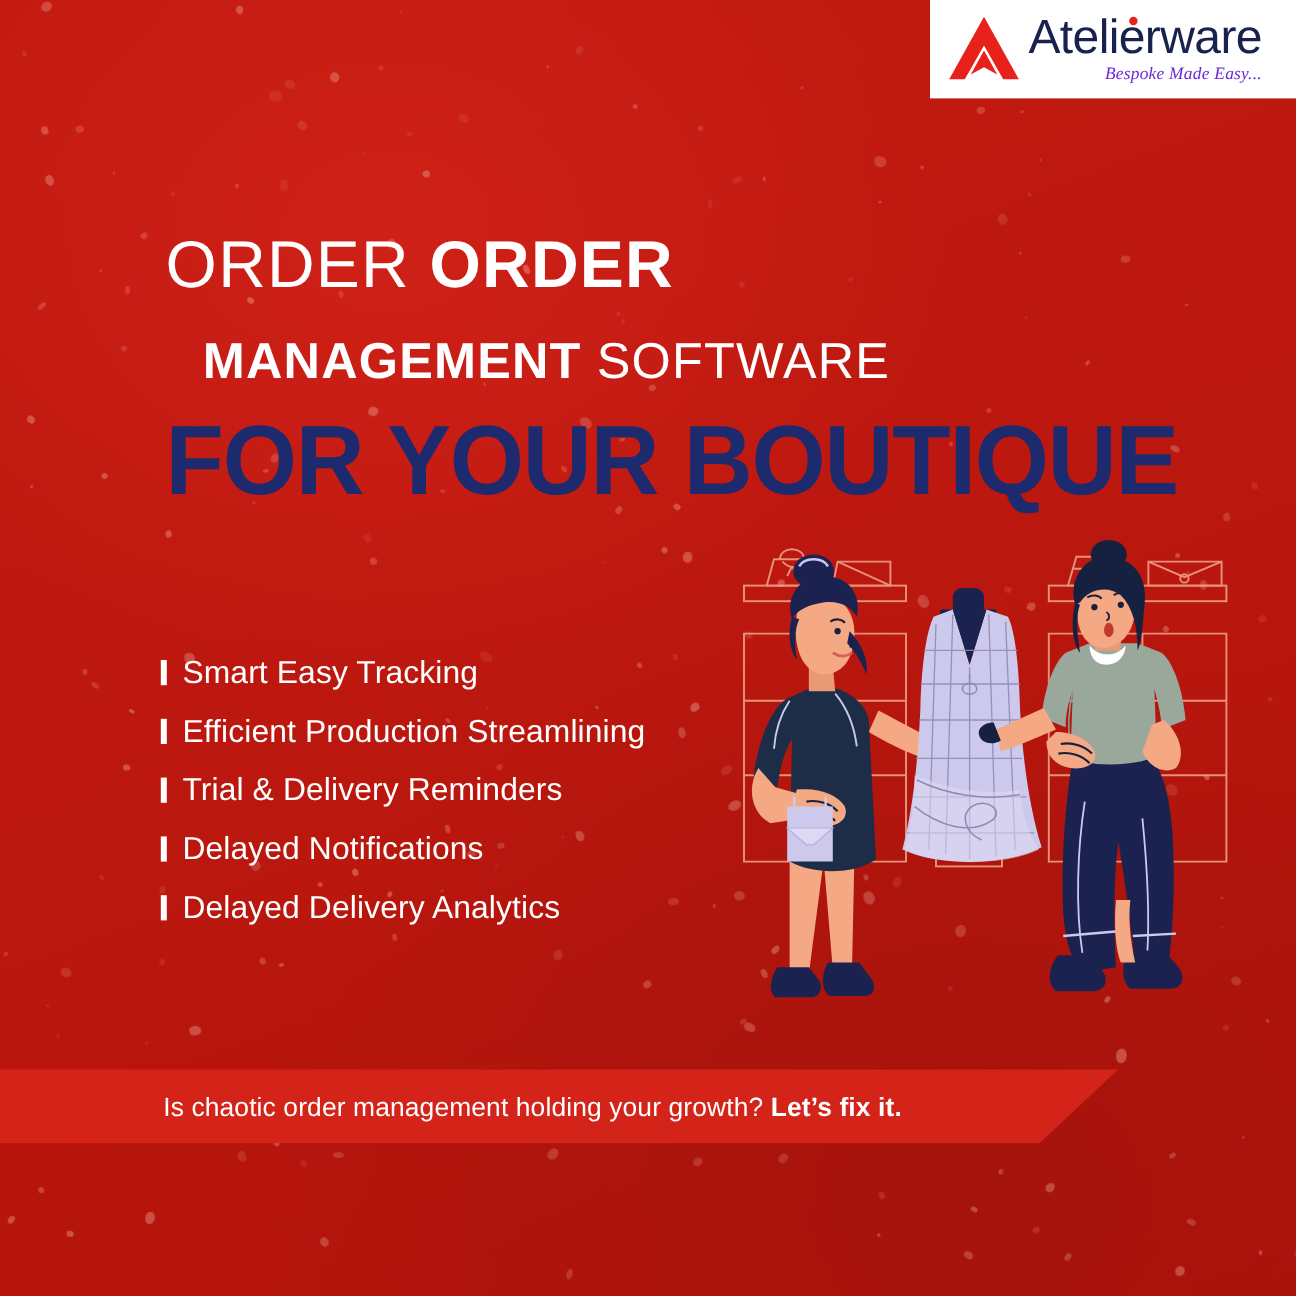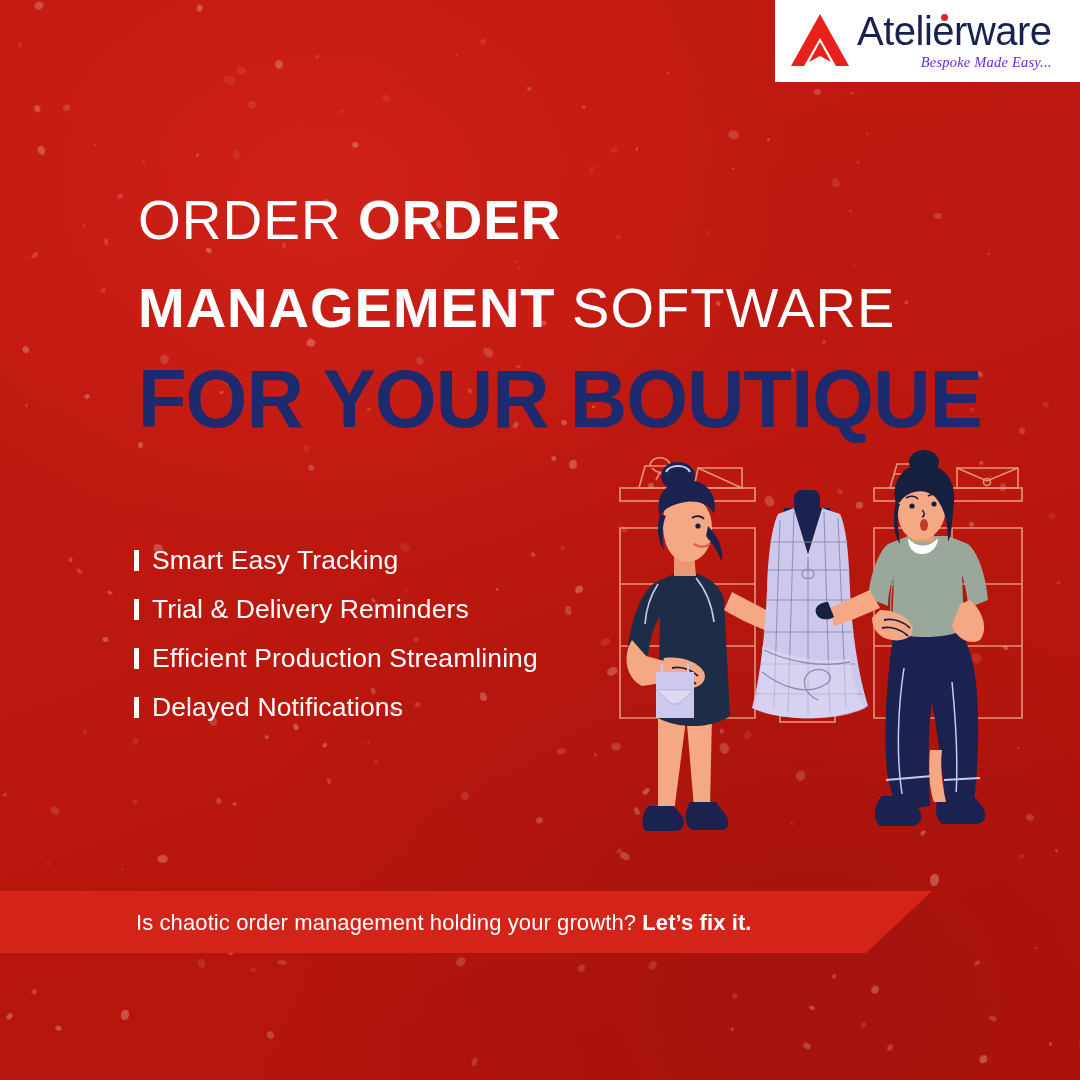--- a/index.html
+++ b/index.html
@@ -31,21 +31,21 @@
     left:84px;top:3px;}
   .logo-tag{
     font-family:"Liberation Serif", serif;font-style:italic;font-size:14.5px;
     color:#6d28d9;text-align:right;margin-top:3px;letter-spacing:.2px;white-space:nowrap;
   }
 
   
   .headline{position:absolute;left:138px;top:193px;width:890px;}
   .hl-row{color:#ffffff;line-height:1;white-space:nowrap;}
   .hl1{font-size:55px;letter-spacing:1px;}
-  .hl2{font-size:56px;letter-spacing:1px;margin-top:32px;}
+  .hl2{font-size:42px;letter-spacing:1px;margin-top:32px;margin-left:31px;}
   .hl-light{font-weight:400;}
   .hl-bold{font-weight:700;}
   .hl3{
     margin-top:22px;color:#1e2a6e;font-weight:700;font-size:82px;line-height:1;
     letter-spacing:-1px;transform:scaleX(.97);transform-origin:left center;white-space:nowrap;
   }
 
   
   .features{position:absolute;left:134px;top:536px;}
   .feat{display:flex;align-items:center;height:49px;}
@@ -314,29 +314,33 @@
     <div class="hl3">FOR YOUR BOUTIQUE</div>
   </div>
 
   <div class="features">
     <div class="feat">
       <span class="feat-bullet"></span>
       <span class="feat-label">Smart Easy Tracking</span>
     </div>
     <div class="feat">
       <span class="feat-bullet"></span>
-      <span class="feat-label">Trial &amp; Delivery Reminders</span>
+      <span class="feat-label">Efficient Production Streamlining</span>
     </div>
     <div class="feat">
       <span class="feat-bullet"></span>
-      <span class="feat-label">Efficient Production Streamlining</span>
+      <span class="feat-label">Trial &amp; Delivery Reminders</span>
     </div>
     <div class="feat">
       <span class="feat-bullet"></span>
       <span class="feat-label">Delayed Notifications</span>
+    </div>
+    <div class="feat">
+      <span class="feat-bullet"></span>
+      <span class="feat-label">Delayed Delivery Analytics</span>
     </div>
   </div>
 
   <div class="illo">
     <svg viewBox="0 0 430 440" xmlns="http://www.w3.org/2000/svg">
 
       <g stroke="#f0a98f" stroke-width="1.6" fill="none" opacity=".85">
 
         <rect x="8" y="38" width="135" height="13"></rect>
 

